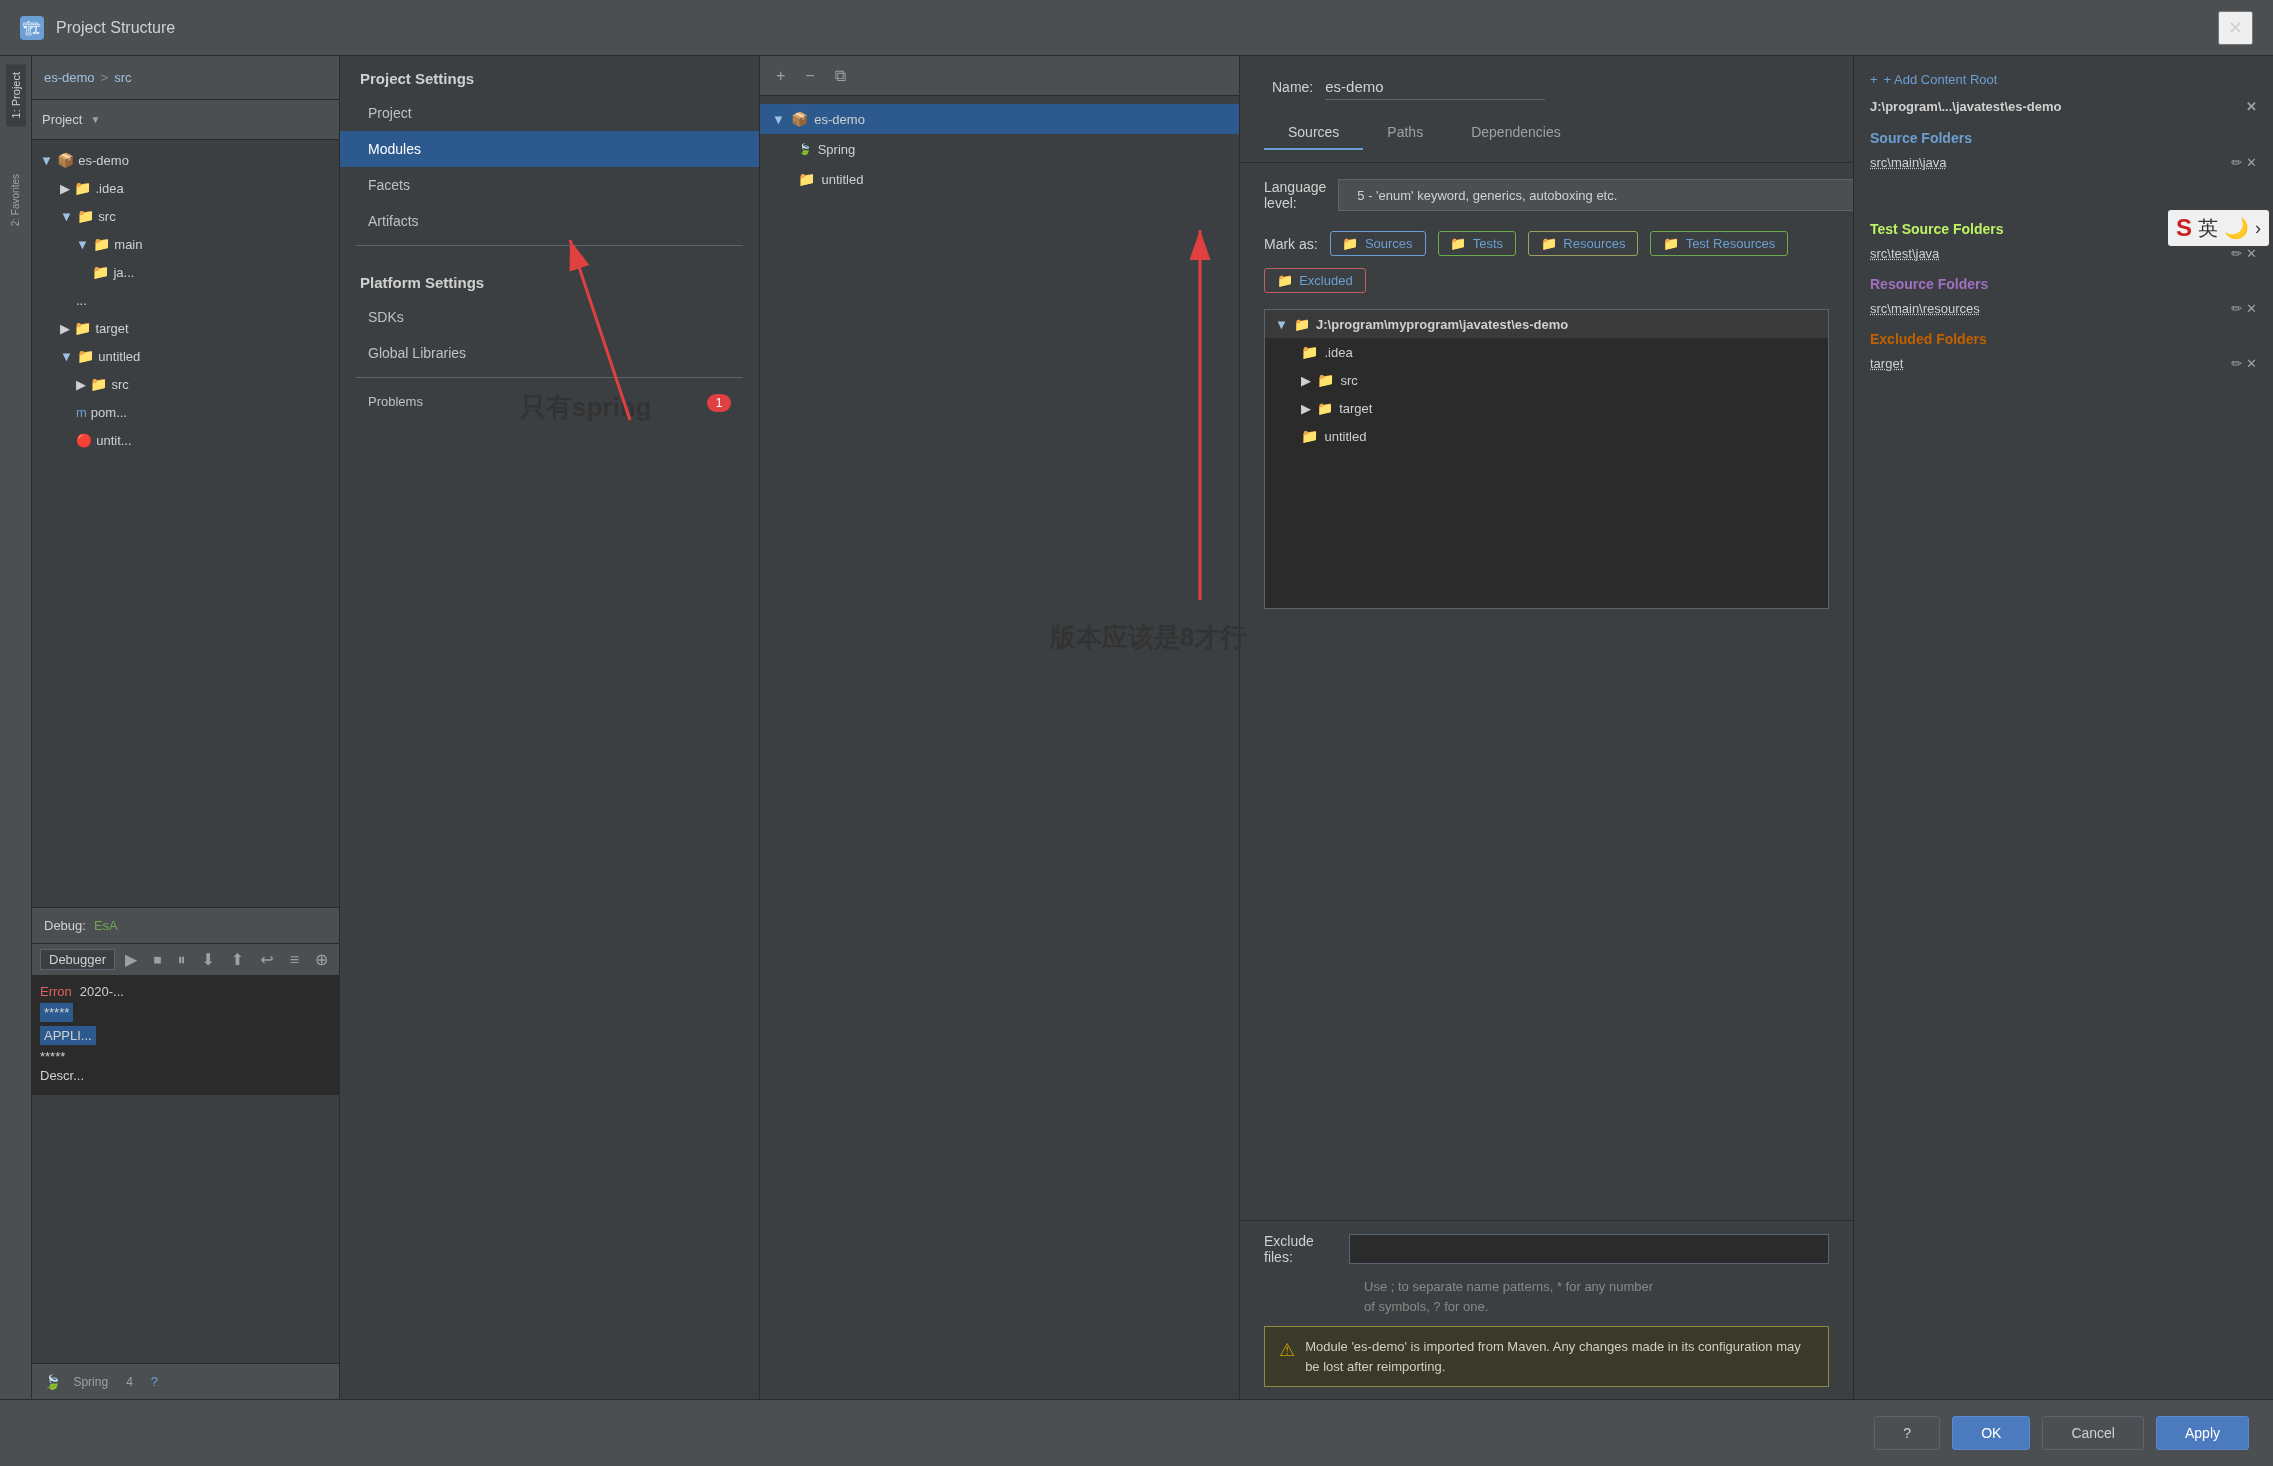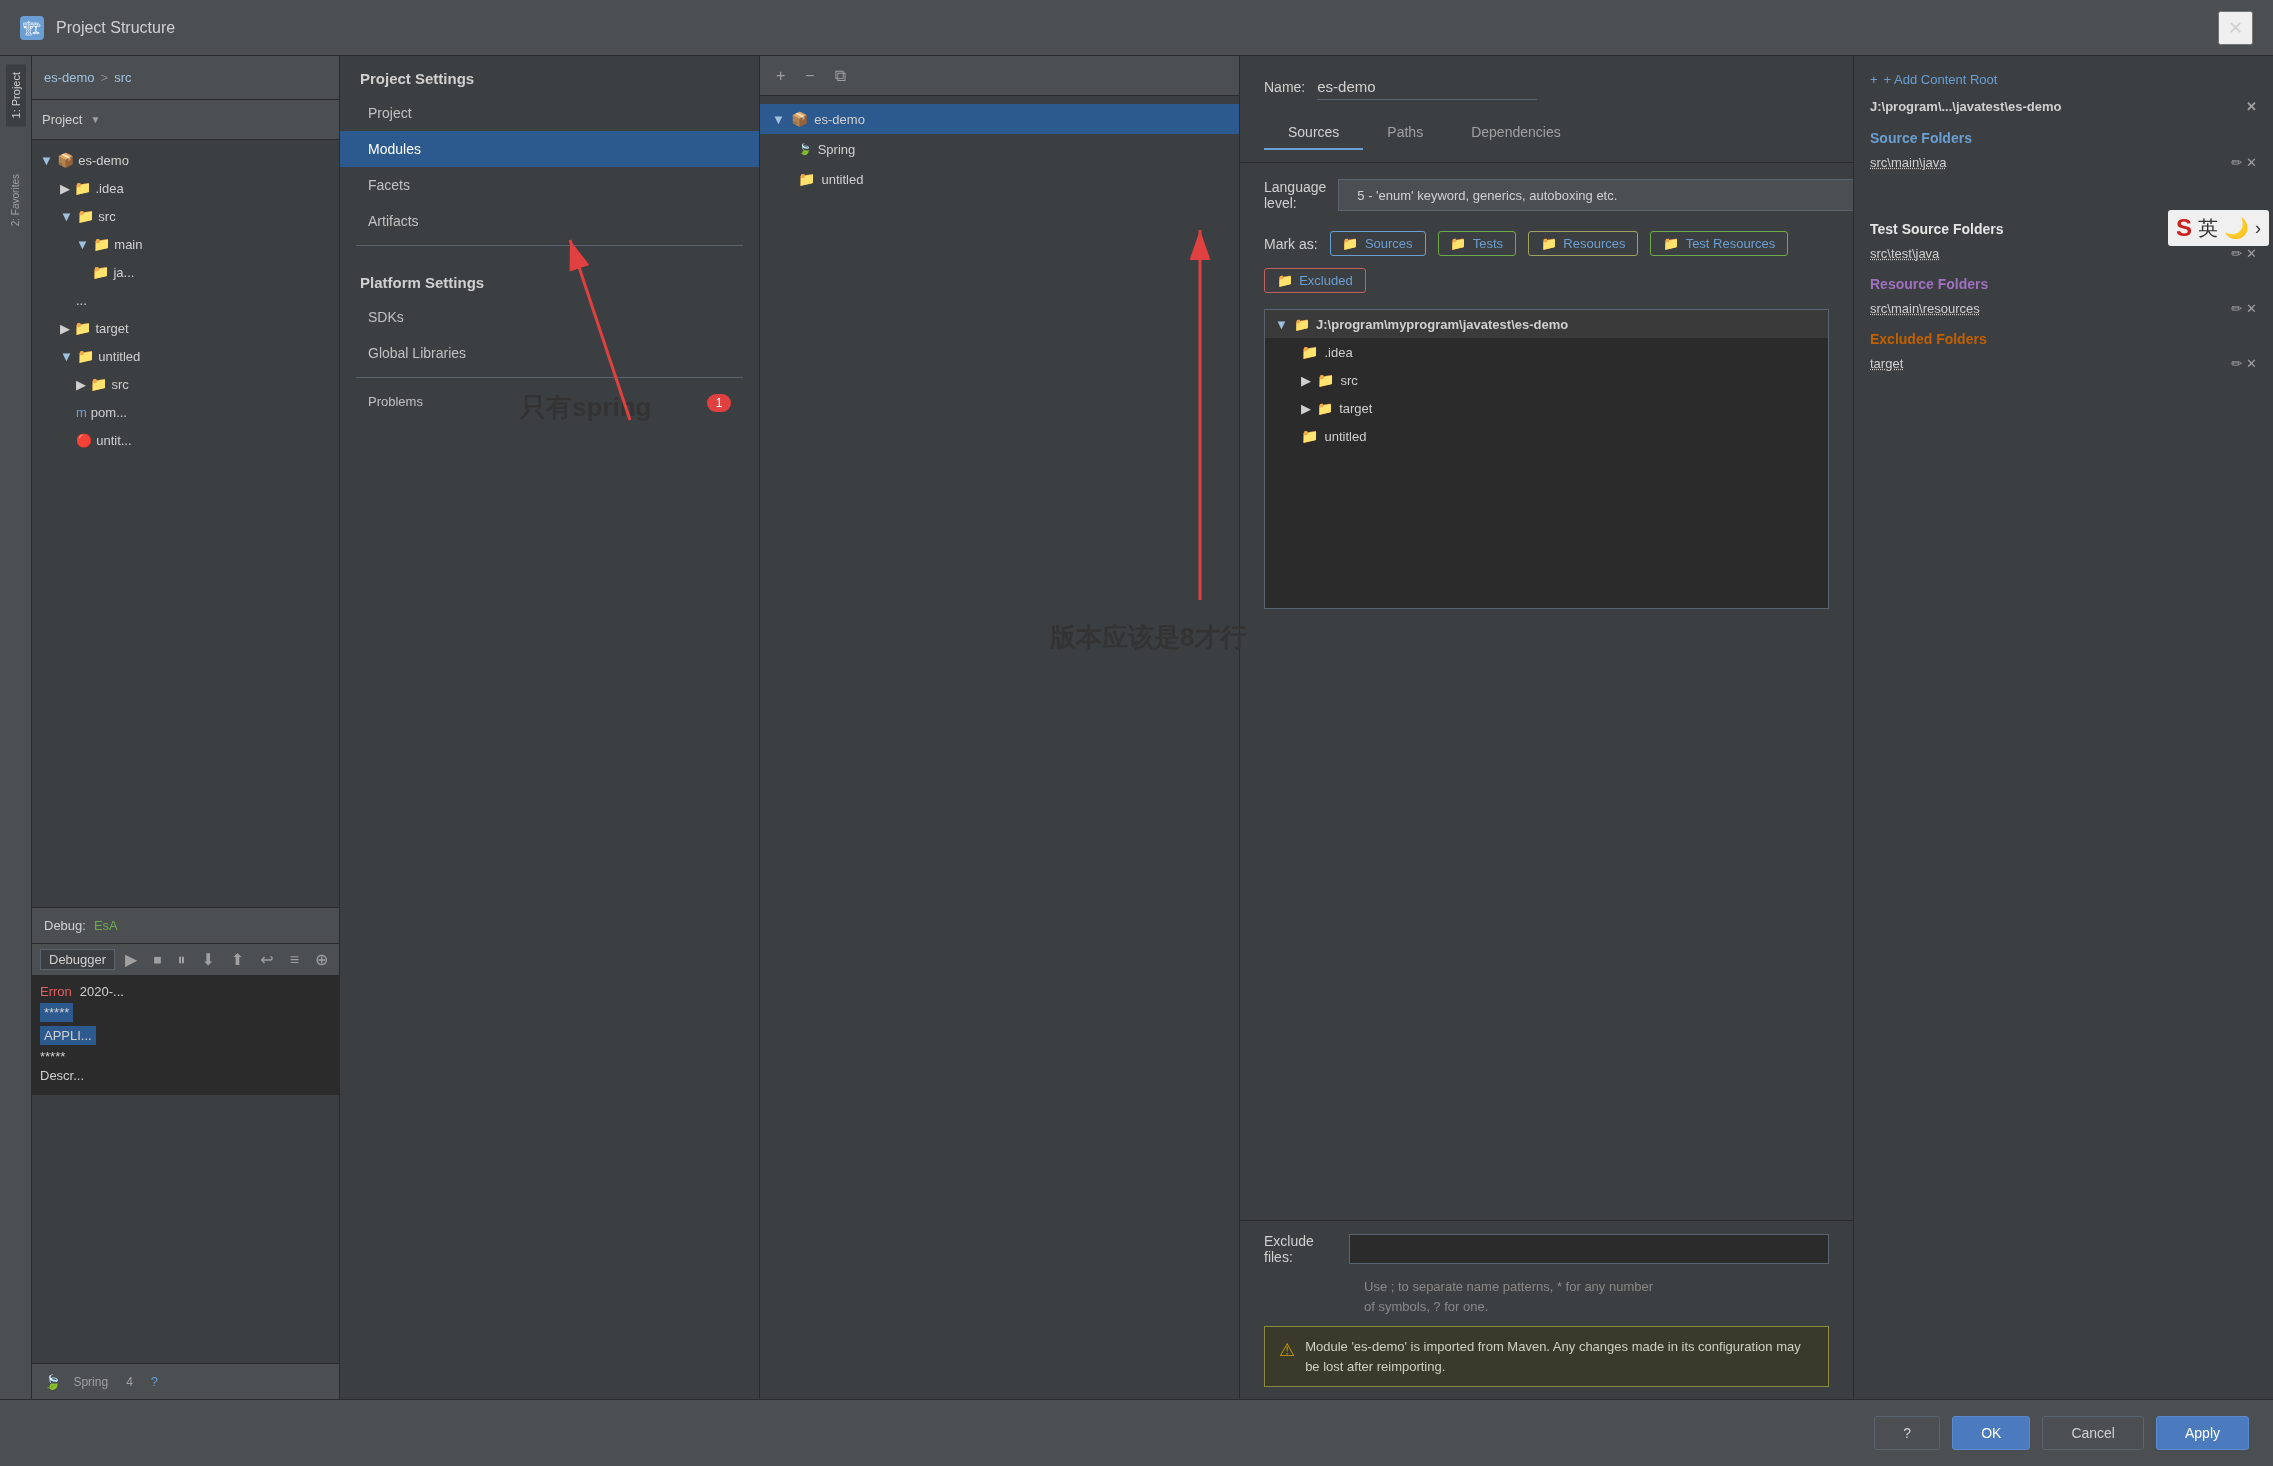--- a/index.html
+++ b/index.html
@@ -228,21 +228,21 @@
     .settings-header {
       padding: 18px 24px 12px;
       border-bottom: 1px solid #2b2b2b;
     }
     .name-row {
       display: flex;
       align-items: center;
       gap: 12px;
       margin-bottom: 16px;
     }
-    .name-label { color: #d0d0d0; font-size: 14px; }
+    .name-label { color: #d0d0d0; font-size: 14px; margin-left: 8px; }
     .tabs-row {
       display: flex;
       gap: 0;
     }
     .tab-btn {
       padding: 8px 24px;
       color: #a0a0a0;
       cursor: pointer;
       border-bottom: 2px solid transparent;
       font-size: 14px;
@@ -361,21 +361,21 @@
       align-items: center;
       justify-content: space-between;
     }
     .folder-section-label {
       font-weight: bold;
       margin-bottom: 6px;
       margin-top: 12px;
       font-size: 14px;
     }
     .folder-section-label.blue { color: #6b9fd4; }
-    .folder-section-label.green { color: #e5e5e5; margin-top: 48px; }
+    .folder-section-label.green { color: #bef264; margin-top: 48px; }
     .folder-section-label.purple { color: #a070c0; }
     .folder-section-label.orange { color: #c06000; }
     .folder-entry {
       display: flex;
       align-items: center;
       justify-content: space-between;
       padding: 3px 0;
     }
     .folder-path {
       color: #d0d0d0;

